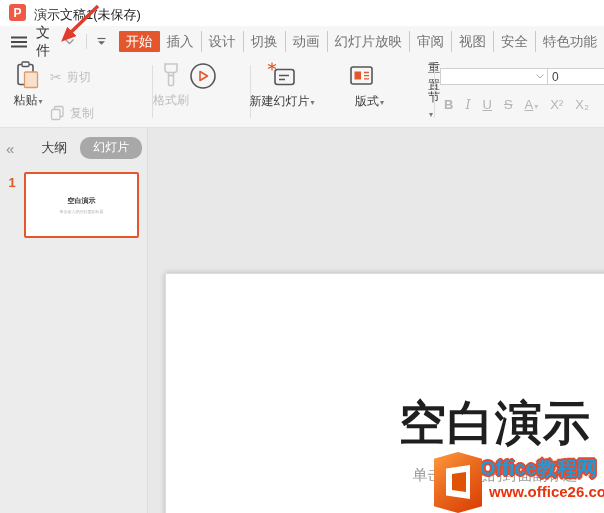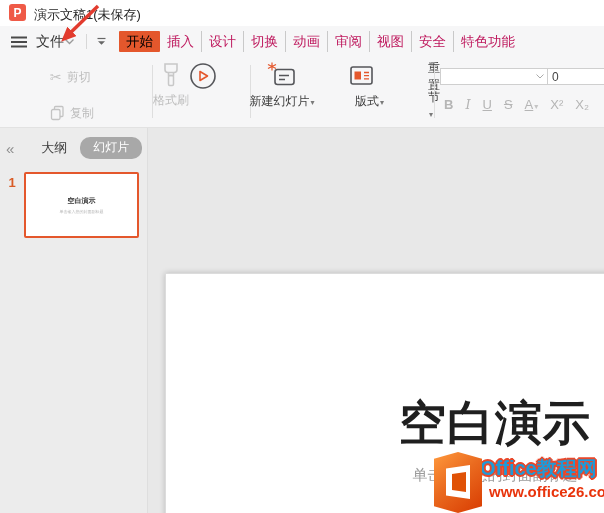--- a/index.html
+++ b/index.html
@@ -22,25 +22,25 @@
     position:absolute; left:0; top:26px; width:604px; height:31px; background:#f6f6f7;
     display:flex; align-items:center; padding-left:10px; font-size:13.5px;
   }
   .hamburger { display:inline-flex; margin-right:8px; cursor:pointer; }
   .file-label { font-size:14px; color:#333; cursor:pointer; }
   .file-chevron { margin-right:9px; cursor:pointer; display:inline-flex; }
   .vdiv { width:1px; height:15px; background:#d7d7d7; margin:0 9px 0 2px; }
   .ribbon-more { margin-right:12px; display:inline-flex; cursor:pointer; }
   .tabs { display:flex; list-style:none; align-items:center; height:22px; }
   .tab {
-    padding:2px 7px; color:#be185d; border-right:1px solid #c9c9c9;
+    padding:2px 7px; color:#737373; border-right:1px solid #c9c9c9;
     line-height:17px; cursor:pointer; white-space:nowrap;
   }
   .tab:last-child { border-right:none; }
-  .tab.active { background:#e4572c; color:#000000; border-right:none; border-radius:1px; }
+  .tab.active { background:#e4572c; color:#ffffff; border-right:none; border-radius:1px; }
   
   .toolbar {
     position:absolute; left:0; top:57px; width:604px; height:71px; background:#f6f6f7;
     border-bottom:1px solid #e2e2e2;
   }
   .tb-col { position:absolute; top:4px; text-align:center; }
   .tb-label { font-size:12px; color:#3e3e3e; margin-top:2px; white-space:nowrap; }
   .tb-label.disabled { color:#bdbdbd; }
   .caret { font-size:8px; color:#7a7a7a; margin-left:1px; }
   .caret.disabled { color:#c5c5c5; }
@@ -146,30 +146,39 @@
         <path d="M1.5 1.5h8" stroke="#666" stroke-width="1.2"></path>
         <path d="M2 4.2l3.5 3.6 3.5-3.6z" fill="#666"></path>
       </svg>
   </span>
   <ul class="tabs">
     <li class="tab active">开始</li>
     <li class="tab">插入</li>
     <li class="tab">设计</li>
     <li class="tab">切换</li>
     <li class="tab">动画</li>
+    <li class="tab">幻灯片放映</li>
     <li class="tab">审阅</li>
     <li class="tab">视图</li>
     <li class="tab">安全</li>
     <li class="tab">特色功能</li>
   </ul>
 
 </div>
 
 <div class="toolbar">
 
+  <div class="tb-col" style="left:6px; width:44px;">
+    <svg width="26" height="29" style="margin:0 auto;">
+      <rect x="3" y="3.5" width="15" height="20" rx="2" fill="none" stroke="#55565a" stroke-width="1.6"></rect>
+      <rect x="7" y="1" width="7" height="4.5" rx="1" fill="#f6f6f7" stroke="#55565a" stroke-width="1.3"></rect>
+      <rect x="9.5" y="11" width="13" height="15.5" rx="1" fill="#fbe0cb" stroke="#dc9a66" stroke-width="1.3"></rect>
+    </svg>
+    <div class="tb-label"><span>粘贴</span><span class="caret">▾</span></div>
+  </div>
 
   <div class="tb-col" style="left:50px; width:52px; text-align:left; padding-top:5px;">
     <div class="mini-row">
       <span class="scissors">✂</span>
       <span>剪切</span>
     </div>
     <div class="mini-row" style="margin-top:14px;">
       <svg width="15" height="16">
           <rect x="1.5" y="4.5" width="8.5" height="10" rx="1.5" fill="none" stroke="#c3c3c3" stroke-width="1.3"></rect>
           <path d="M4.5 4.5v-2a1 1 0 0 1 1-1h6.5a1 1 0 0 1 1 1v8a1 1 0 0 1-1 1h-2" fill="none" stroke="#c3c3c3" stroke-width="1.3"></path>

